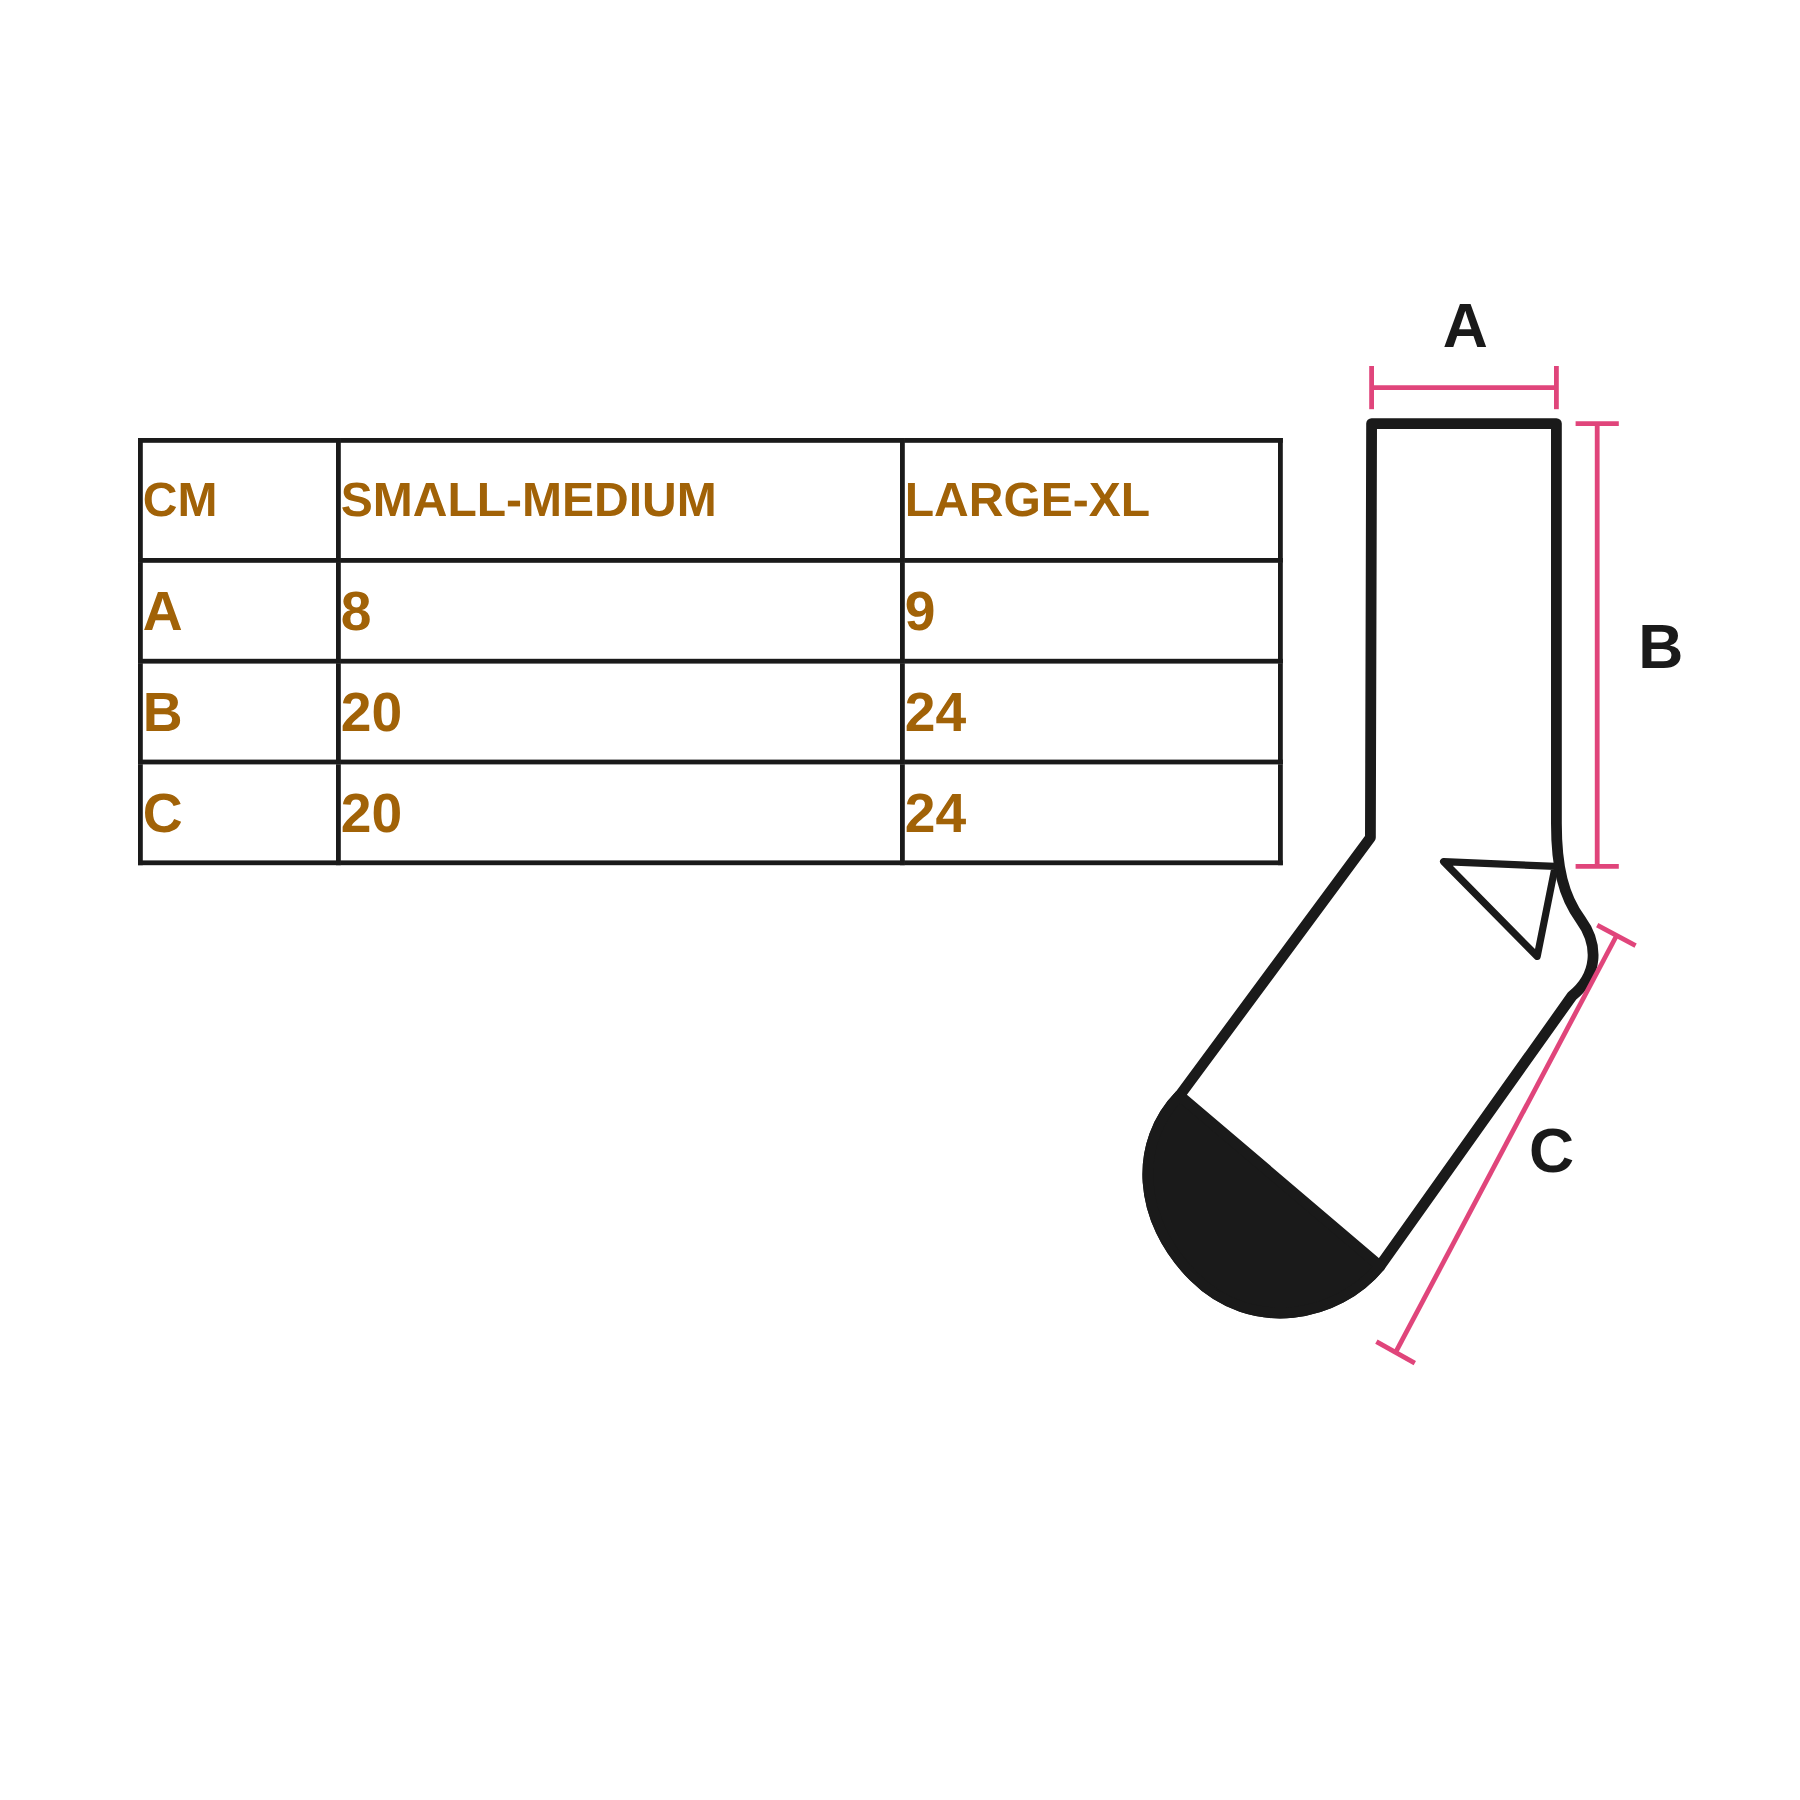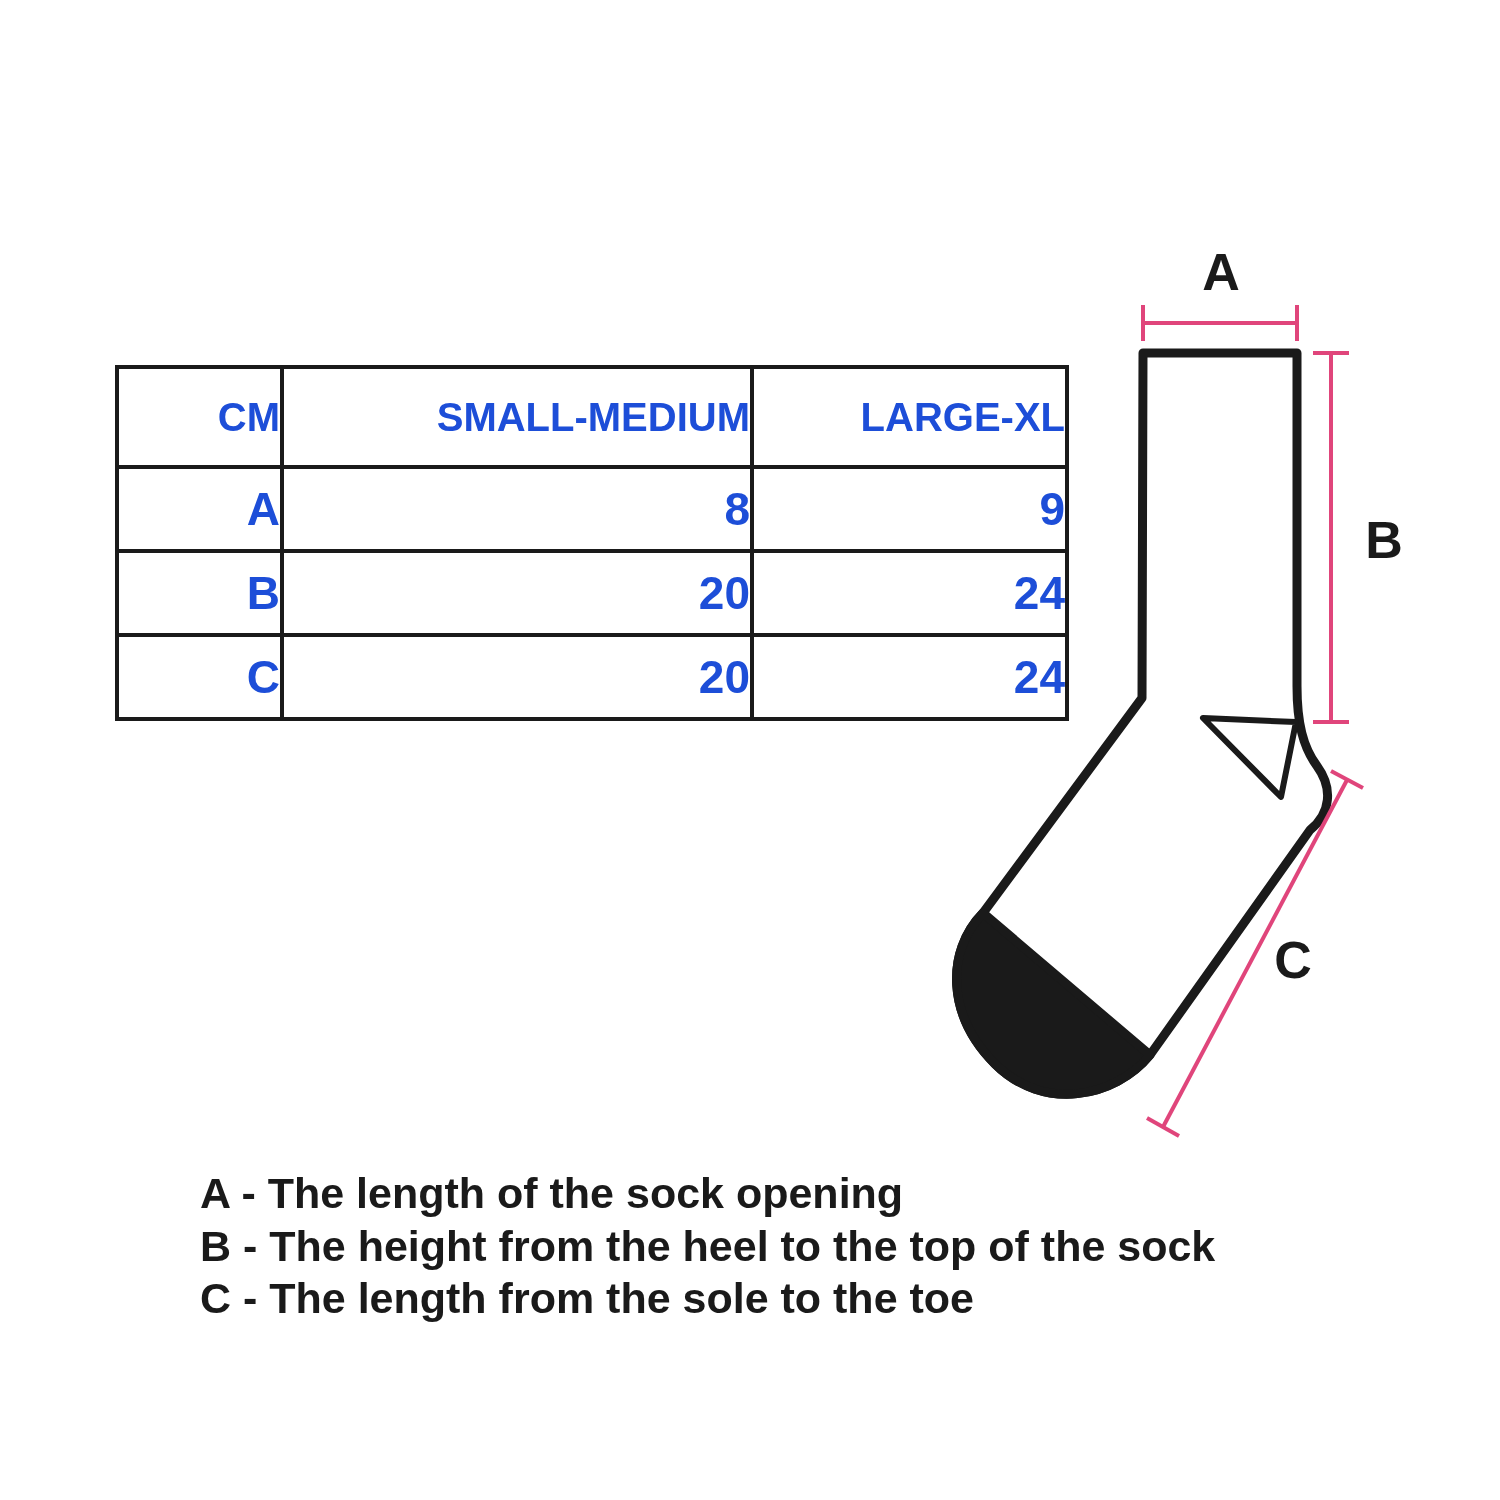--- a/index.html
+++ b/index.html
@@ -20,24 +20,24 @@
   
   table.size-table {
     position: absolute;
     left: 115px;
     top: 365px;
     border-collapse: collapse;
     table-layout: fixed;
   }
   table.size-table td, table.size-table th {
     border: 4px solid #1a1a1a;
-    text-align: right;
+    text-align: left;
     vertical-align: middle;
     font-weight: bold;
-    color: #1d4ed8;
+    color: #a16207;
     padding: 0;
   }
   table.size-table th { font-size: 40px; height: 96px; }
   table.size-table td { font-size: 46px; height: 80px; }
   .col-cm   { width: 165px; }
   .col-sm   { width: 470px; }
   .col-lxl  { width: 315px; }
 
   
   svg.diagram {
@@ -138,19 +138,14 @@
       <line x1="1347" y1="780" x2="1163" y2="1127"></line>
       <line x1="1331" y1="771" x2="1363" y2="788"></line>
       <line x1="1147" y1="1118" x2="1179" y2="1136"></line>
     </g>
   </svg>
 
   <div class="measure-label" style="left:1221px; top:272px;">A</div>
   <div class="measure-label" style="left:1384px; top:540px;">B</div>
   <div class="measure-label" style="left:1293px; top:960px;">C</div>
 
-  <div class="legend">
-    <div class="legend-item">A - The length of the sock opening</div>
-    <div class="legend-item">B - The height from the heel to the top of the sock</div>
-    <div class="legend-item">C - The length from the sole to the toe</div>
-  </div>
 
 </div>
 
 </body></html>

